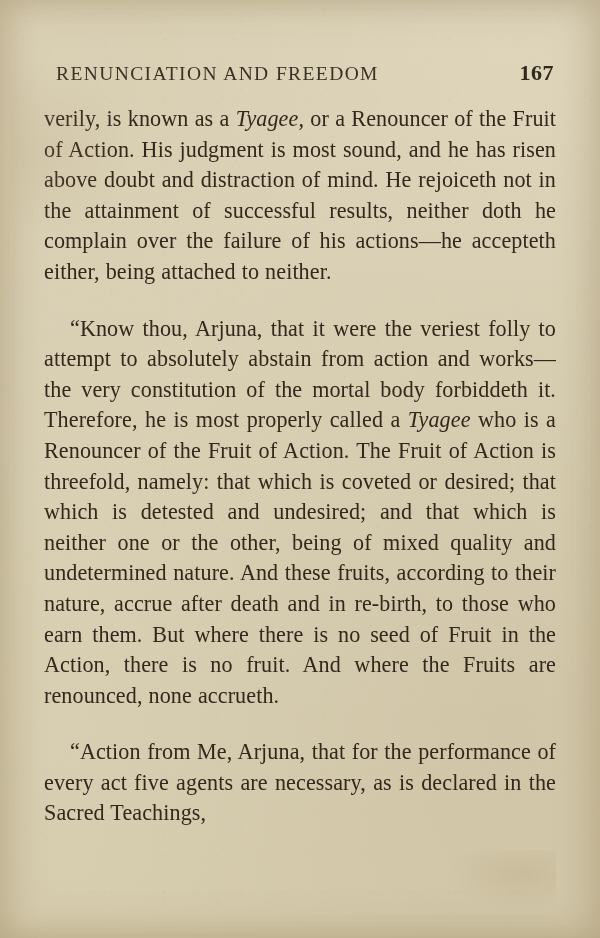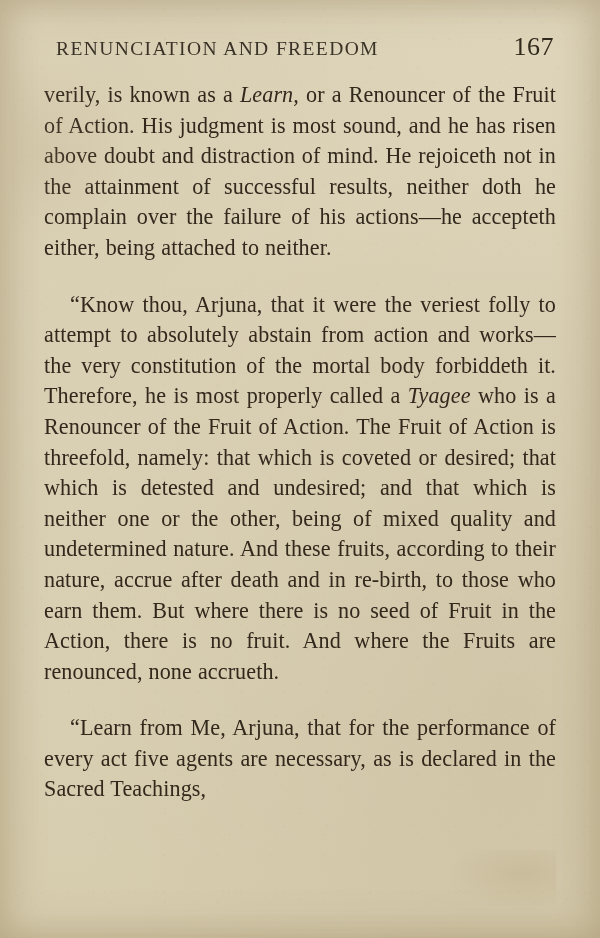--- a/index.html
+++ b/index.html
@@ -61,24 +61,25 @@
   }
   .head-title {
     font-size: 19.5px;
     letter-spacing: 1.4px;
     color: #3a3226;
     font-variant: small-caps;
     text-transform: uppercase;
     white-space: nowrap;
   }
   .page-number {
-    font-size: 26px;
-    font-weight: normal;
+    font-size: 22px;
+    font-weight: bold;
     color: #32291d;
     letter-spacing: 0.5px;
+    margin-top: 28px;
   }
   .body-text p {
     margin: 0;
     font-size: 22.1px;
     line-height: 30.6px;
     color: #32281c;
     text-align: justify;
     text-align-last: left;
     word-spacing: 0.4px;
     letter-spacing: 0.1px;
@@ -123,18 +124,18 @@
   <div class="ink-fade smudge-tl"></div>
   <div class="ink-fade smudge-br"></div>
 
   <div class="content">
     <div class="running-head">
       <div class="head-title">RENUNCIATION AND FREEDOM</div>
       <div class="page-number">167</div>
     </div>
 
     <div class="body-text">
-      <p id="p0">verily, is known as a <em class="ital">Learn,</em> or a Renouncer of the Fruit of Action.  His judgment is most sound, and he has risen above doubt and distraction of mind.  He rejoiceth not in the attainment of successful results, neither doth he complain over the failure of his actions—he accepteth either, being attached to neither.</p>
+      <p id="p0">verily, is known as a <em class="ital">Tyagee,</em> or a Renouncer of the Fruit of Action.  His judgment is most sound, and he has risen above doubt and distraction of mind.  He rejoiceth not in the attainment of successful results, neither doth he complain over the failure of his actions—he accepteth either, being attached to neither.</p>
       <p class="indent" id="p1">“Know thou, Arjuna, that it were the veriest folly to attempt to absolutely abstain from action and works—the very constitution of the mortal body forbiddeth it.  Therefore, he is most properly called a <em class="ital">Tyagee</em> who is a Renouncer of the Fruit of Action.  The Fruit of Action is threefold, namely: that which is coveted or desired; that which is detested and undesired; and that which is neither one or the other, being of mixed quality and undetermined nature.  And these fruits, according to their nature, accrue after death and in re-birth, to those who earn them.  But where there is no seed of Fruit in the Action, there is no fruit.  And where the Fruits are renounced, none accrueth.</p>
-      <p class="indent last-justify" id="p2">“Learn from Me, Arjuna, that for the performance of every act five agents are necessary, as is declared in the Sacred Teachings,</p>
+      <p class="indent last-justify" id="p2">“Action from Me, Arjuna, that for the performance of every act five agents are necessary, as is declared in the Sacred Teachings,</p>
     </div>
   </div>
 </div>
 
 </body></html>

